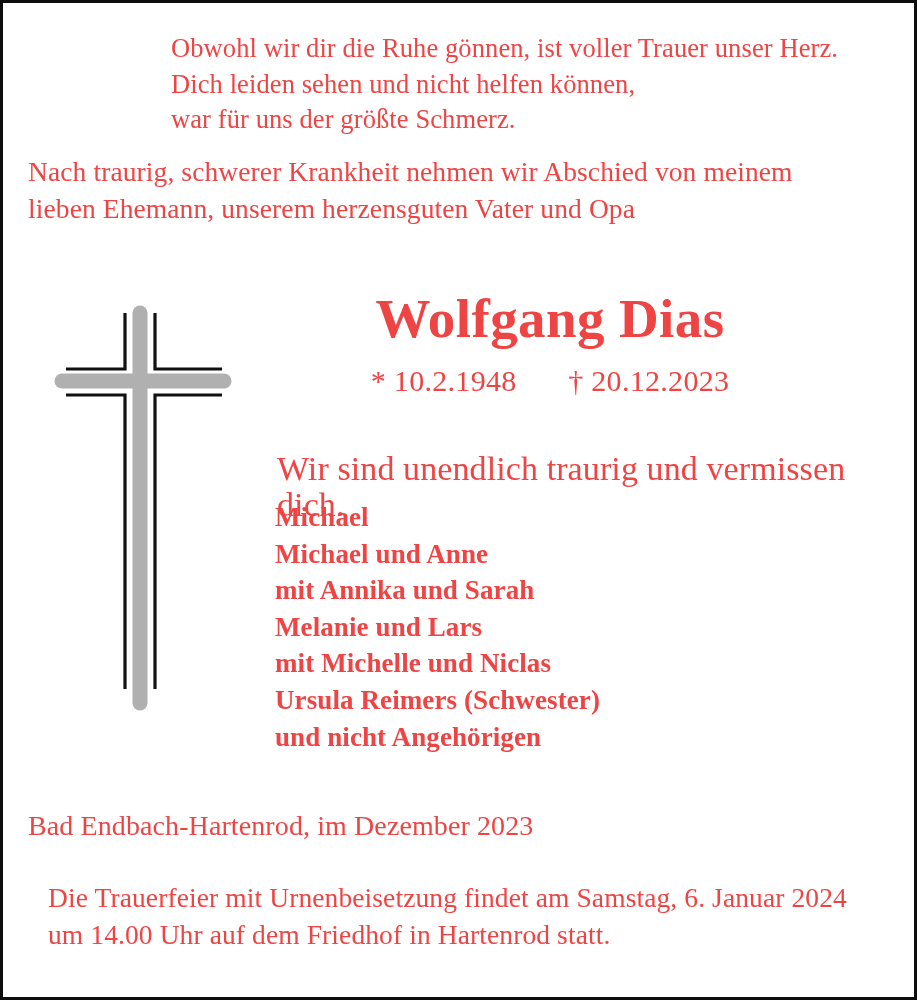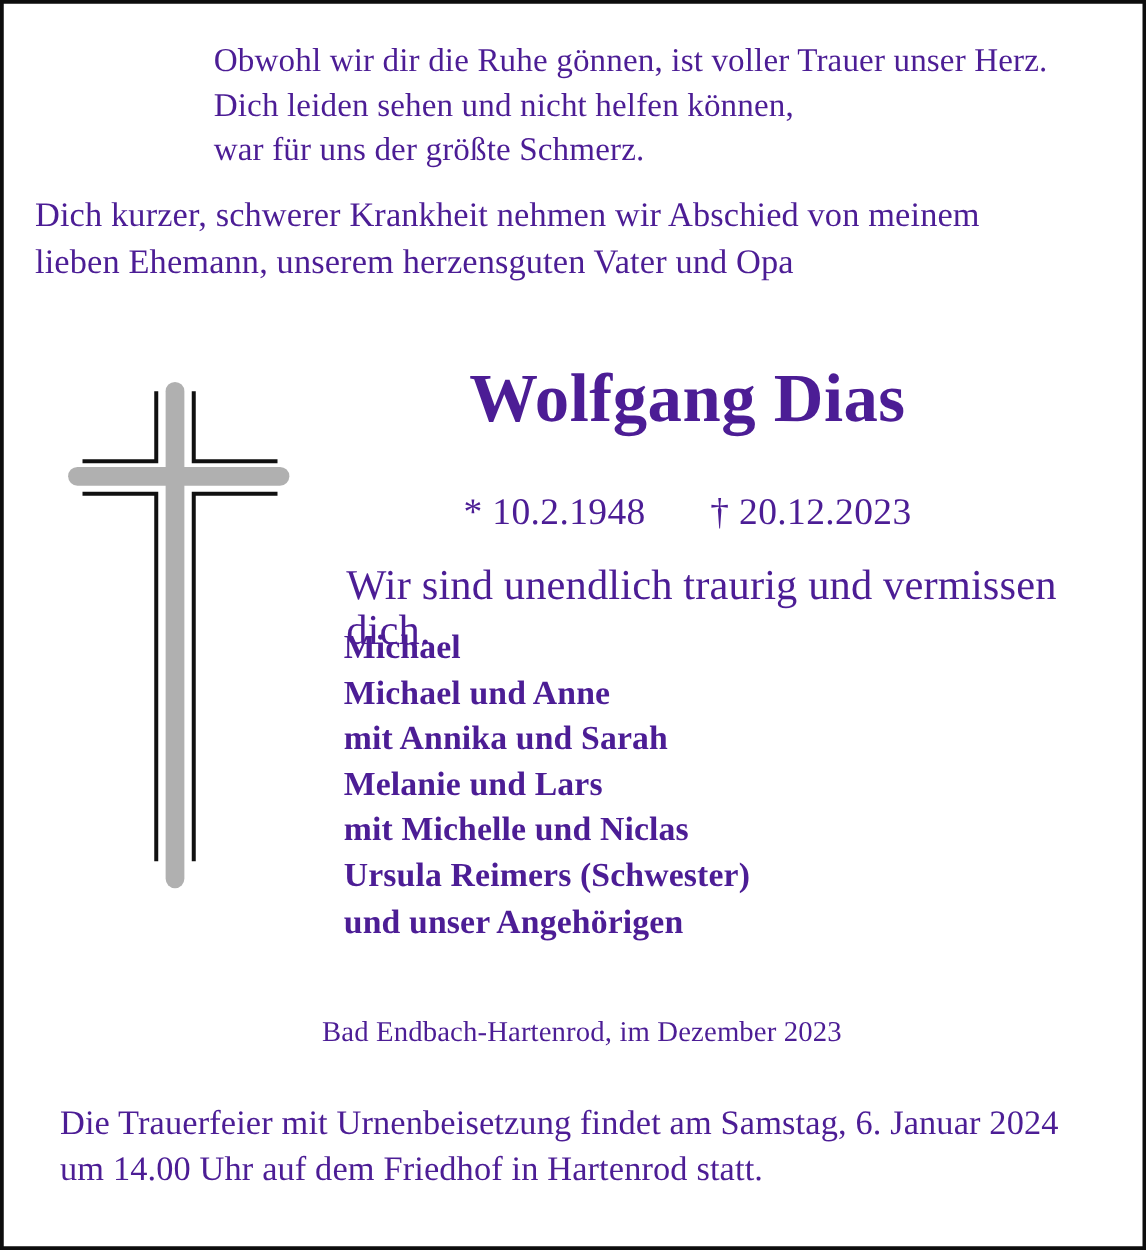--- a/index.html
+++ b/index.html
@@ -10,21 +10,21 @@
   }
   #obituary {
     position: relative;
     width: 917px;
     height: 1000px;
     box-sizing: border-box;
     background: #ffffff;
     border: 3px solid #0d0d0d;
     overflow: hidden;
     font-family: "Liberation Serif", "DejaVu Serif", serif;
-    color: #4c1d95;
+    color: #ef4444;
     -webkit-font-smoothing: antialiased;
   }
 
   
   .verse {
     position: absolute;
     left: 168px;
     top: 28px;
     width: 700px;
     font-size: 26.5px;
@@ -71,21 +71,20 @@
   
   .dates {
     position: absolute;
     left: 247px;
     top: 360px;
     width: 600px;
     text-align: center;
     font-size: 30px;
     line-height: 36px;
     letter-spacing: 0.3px;
-    margin-top: 29px;
   }
   .dates .date-gap {
     display: inline-block;
     width: 36px;
   }
 
   
   .mourn-line {
     position: absolute;
     left: 274px;
@@ -110,24 +109,23 @@
     letter-spacing: 0.1px;
     white-space: nowrap;
   }
 
   
   .place-date {
     position: absolute;
     left: 25px;
     top: 804px;
     width: 875px;
-    font-size: 23px;
+    font-size: 28px;
     line-height: 37px;
     letter-spacing: 0.1px;
-    text-align: center;
   }
 
   
   .service-info {
     position: absolute;
     left: 25px;
     top: 876px;
     width: 880px;
     font-size: 27.5px;
     line-height: 37px;
@@ -138,21 +136,21 @@
 </style>
 </head>
 <body>
 
 <div id="obituary">
 
   <div class="verse">Obwohl wir dir die Ruhe gönnen, ist voller Trauer unser Herz.
 Dich leiden sehen und nicht helfen können,
 war für uns der größte Schmerz.</div>
 
-  <div class="intro">Dich kurzer, schwerer Krankheit nehmen wir Abschied von meinem
+  <div class="intro">Nach traurig, schwerer Krankheit nehmen wir Abschied von meinem
 lieben Ehemann, unserem herzensguten Vater und Opa</div>
 
   <div class="cross-wrap">
     <svg width="190" height="418" viewBox="0 0 190 418" aria-hidden="true">
 
       <g stroke="#b0b0b0" stroke-width="15" stroke-linecap="round" fill="none">
         <line x1="92" y1="14" x2="92" y2="404"></line>
         <line x1="14" y1="82" x2="176" y2="82"></line>
       </g>
 
@@ -181,21 +179,21 @@
 
   <div class="mourn-line">Wir sind unendlich traurig und vermissen dich.</div>
 
   <div class="survivors">
     <div class="name-line">Michael</div>
     <div class="name-line">Michael und Anne</div>
     <div class="name-line">mit Annika und Sarah</div>
     <div class="name-line">Melanie und Lars</div>
     <div class="name-line">mit Michelle und Niclas</div>
     <div class="name-line">Ursula Reimers (Schwester)</div>
-    <div class="name-line">und unser Angehörigen</div>
+    <div class="name-line">und nicht Angehörigen</div>
   </div>
 
   <div class="place-date">Bad Endbach-Hartenrod, im Dezember 2023</div>
 
   <div class="service-info">Die Trauerfeier mit Urnenbeisetzung findet am Samstag, 6. Januar 2024
 um 14.00 Uhr auf dem Friedhof in Hartenrod statt.</div>
 
 </div>
 
 </body></html>

